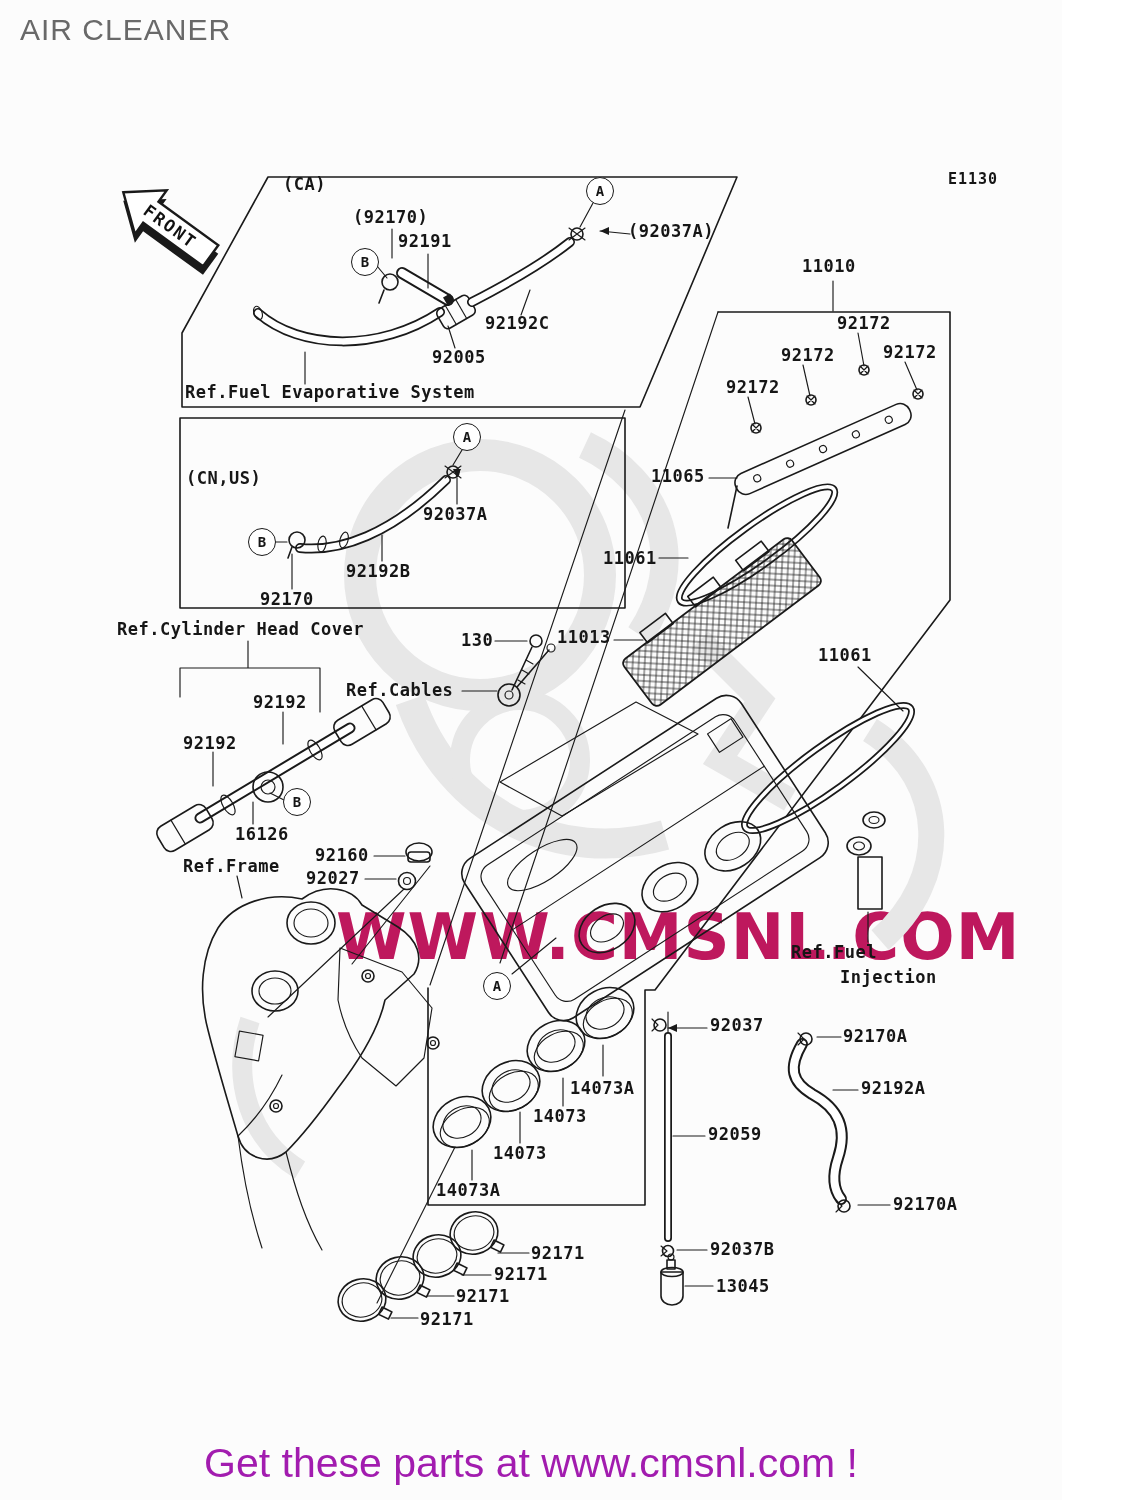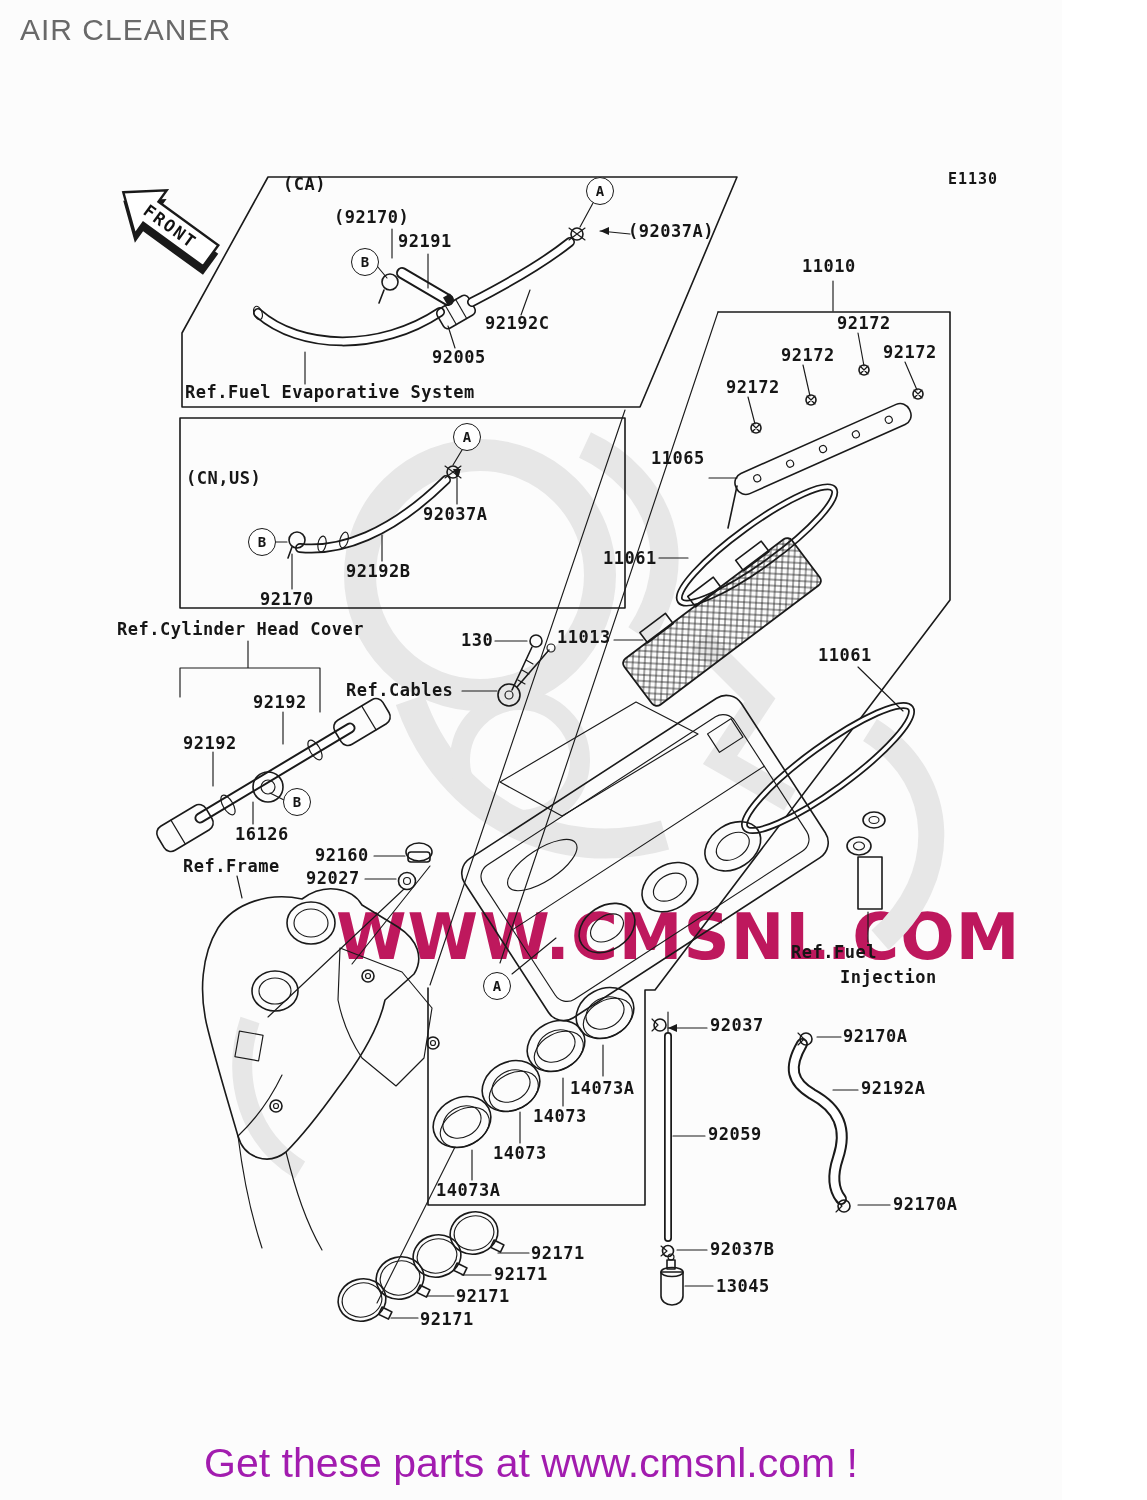--- a/index.html
+++ b/index.html
@@ -355,36 +355,36 @@
     <g>
       <path d="M600,231 l9,-4 v8 z" fill="#1a1a1a"></path>
       <path d="M668,1028 l9,-4 v8 z" fill="#1a1a1a"></path>
       <path d="M457,478 l-4,-9 h8 z" fill="#1a1a1a"></path>
     </g>
   </svg>
 
   <div id="ecode">E1130</div>
   <div id="labels">
       <div class="plabel" style="left: 271px; top: 176px; margin-left: 12px;">(CA)</div>
-      <div class="plabel" style="left: 334px; top: 209px;">(92170)</div>
+      <div class="plabel" style="left: 353px; top: 209px;">(92170)</div>
       <div class="plabel" style="left: 398px; top: 233px;">92191</div>
       <div class="plabel" style="left: 485px; top: 315px;">92192C</div>
       <div class="plabel" style="left: 432px; top: 349px;">92005</div>
       <div class="plabel" style="left: 628px; top: 223px;">(92037A)</div>
       <div class="plabel" style="left: 185px; top: 384px;">Ref.Fuel Evaporative System</div>
       <div class="plabel" style="left: 186px; top: 422px; margin-top: 48px;">(CN,US)</div>
       <div class="plabel" style="left: 423px; top: 506px;">92037A</div>
       <div class="plabel" style="left: 346px; top: 563px;">92192B</div>
       <div class="plabel" style="left: 260px; top: 591px;">92170</div>
       <div class="plabel" style="left: 802px; top: 258px;">11010</div>
       <div class="plabel" style="left: 726px; top: 379px;">92172</div>
       <div class="plabel" style="left: 781px; top: 347px;">92172</div>
       <div class="plabel" style="left: 837px; top: 315px;">92172</div>
       <div class="plabel" style="left: 883px; top: 344px;">92172</div>
-      <div class="plabel" style="left: 651px; top: 450px;">11065</div>
+      <div class="plabel" style="left: 651px; top: 468px;">11065</div>
       <div class="plabel" style="left: 603px; top: 550px;">11061</div>
       <div class="plabel" style="left: 557px; top: 629px; text-align: center;">11013</div>
       <div class="plabel" style="left: 818px; top: 647px;">11061</div>
       <div class="plabel" style="left: 117px; top: 621px;">Ref.Cylinder Head Cover</div>
       <div class="plabel" style="left: 253px; top: 694px;">92192</div>
       <div class="plabel" style="left: 183px; top: 735px;">92192</div>
       <div class="plabel" style="left: 223px; top: 826px; margin-left: 12px;">16126</div>
       <div class="plabel" style="left: 461px; top: 632px;">130</div>
       <div class="plabel" style="left: 346px; top: 682px;">Ref.Cables</div>
       <div class="plabel" style="left: 183px; top: 858px;">Ref.Frame</div>

